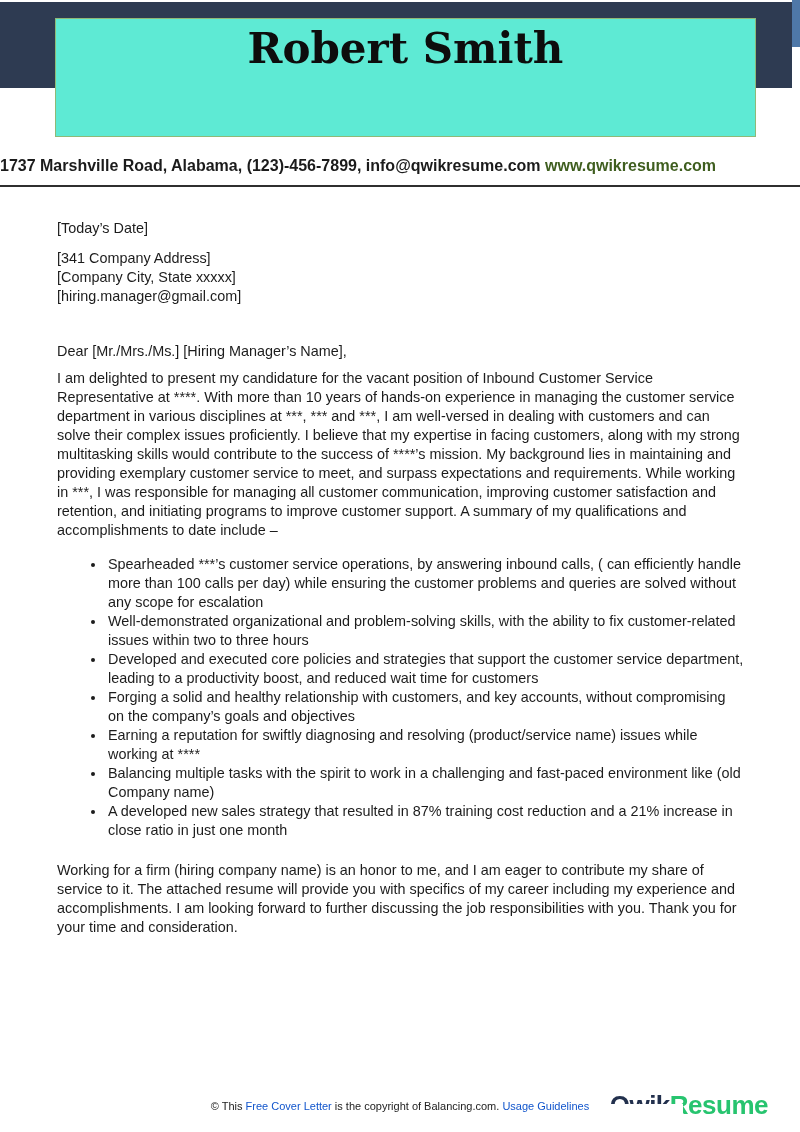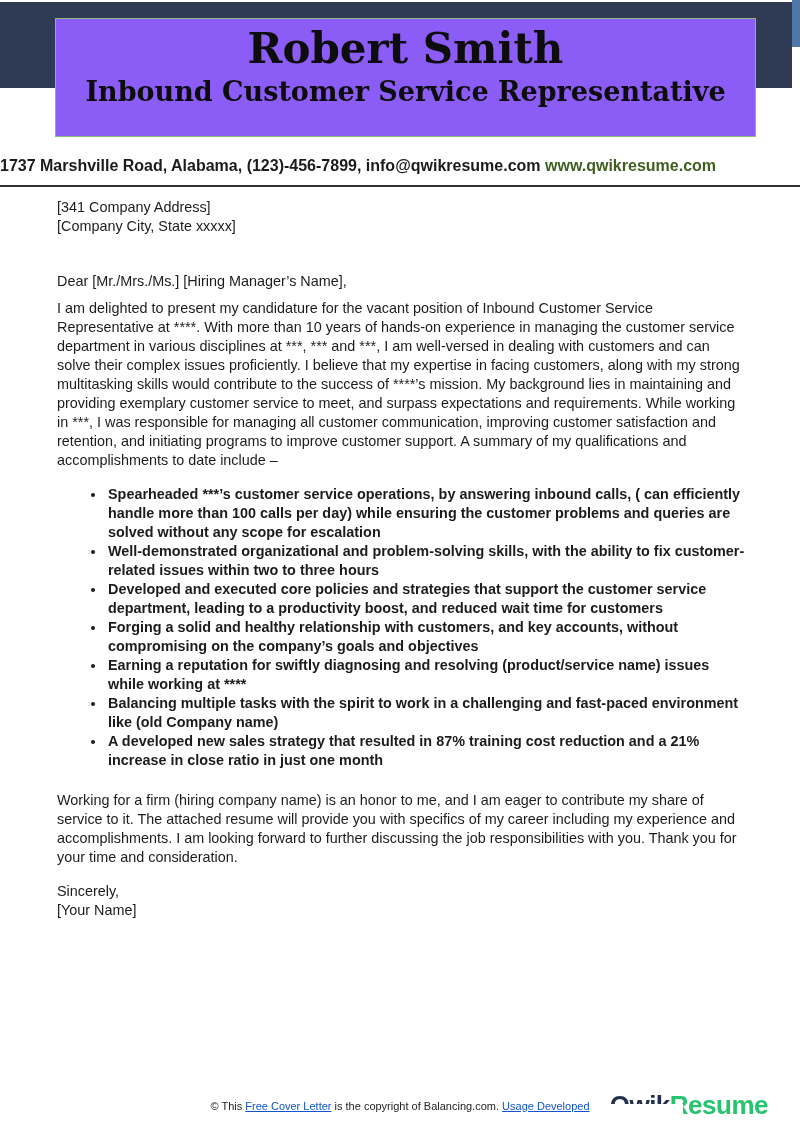--- a/index.html
+++ b/index.html
@@ -20,21 +20,21 @@
     background: #2e3b52;
   }
   .blue-sliver {
     position: absolute; right: 0; top: 0;
     width: 8px; height: 47px;
     background: #4f78a8;
   }
   .green-panel {
     position: absolute; left: 55px; top: 18px;
     width: 701px; height: 119px;
-    background: #8b5cf6;
+    background: #5eead4;
     border: 1px solid #8fb977;
     text-align: center;
   }
   .candidate-name {
     font-family: "DejaVu Serif", serif;
     font-weight: bold;
     font-size: 42px;
     line-height: 1.1;
     margin-top: 7px;
     color: #0d0d0d;
@@ -67,33 +67,33 @@
     position: absolute; top: 187px; left: 57px;
     width: 688px;
     font-size: 14.4px;
     line-height: 19px;
     color: #1c1c1c;
   }
   .date-line      { margin-top: 32px; }
   .address-block  { margin-top: 11px; }
   .salutation     { margin-top: 36px; }
   .intro-para     { margin-top: 8px; }
-  ul.bullets      { margin: 15px 0 0 0; padding-left: 49px; list-style: disc; font-weight: bold; }
+  ul.bullets      { margin: 15px 0 0 0; padding-left: 49px; list-style: disc; }
   ul.bullets li   { padding-left: 2px; }
   .closing-para   { margin-top: 21px; }
   .signoff-block  { margin-top: 15px; }
   
   .footer-line {
     position: absolute; left: 0; bottom: 20px;
     width: 800px;
     text-align: center;
     font-size: 11px;
     color: #222222;
   }
-  .footer-link { color: #1155cc; text-decoration: underline; cursor: pointer; }
+  .footer-link { color: #1155cc; cursor: pointer; }
   .logo {
     position: absolute; right: 32px; top: 1092px;
     font-weight: bold;
     font-size: 26px;
     letter-spacing: -0.5px;
     line-height: 1;
   }
   .logo-navy  { color: #22304d; }
   .logo-green { color: #27c46f; }
   .logo-mask {
@@ -103,62 +103,59 @@
   }
 </style>
 </head>
 <body>
 
 <div class="navy-bar"></div>
 <div class="blue-sliver"></div>
 
 <div class="green-panel">
   <div class="candidate-name">Robert Smith</div>
-  <div class="job-title">Inbound Customer Service Representative</div>
 </div>
 
 <div class="contact-line">
   <span>1737 Marshville Road, Alabama, (123)-456-7899, info@qwikresume.com</span>
   <a class="website-link">www.qwikresume.com</a>
 </div>
 
 <div class="rule"></div>
 
 <div class="letter-body">
+  <p class="date-line">[Today’s Date]</p>
 
   <div class="address-block">
       <div>[341 Company Address]</div>
       <div>[Company City, State xxxxx]</div>
+      <div>[hiring.manager@gmail.com]</div>
     </div>
 
   <p class="salutation">Dear [Mr./Mrs./Ms.] [Hiring Manager’s Name],</p>
 
   <p class="intro-para">I am delighted to present my candidature for the vacant position of Inbound Customer Service Representative at ****. With more than 10 years of hands-on experience in managing the customer service department in various disciplines at ***, *** and ***, I am well-versed in dealing with customers and can solve their complex issues proficiently. I believe that my expertise in facing customers, along with my strong multitasking skills would contribute to the success of ****’s mission. My background lies in maintaining and providing exemplary customer service to meet, and surpass expectations and requirements. While working in ***, I was responsible for managing all customer communication, improving customer satisfaction and retention, and initiating programs to improve customer support. A summary of my qualifications and accomplishments to date include –</p>
 
   <ul class="bullets">
       <li>Spearheaded ***’s customer service operations, by answering inbound calls, ( can efficiently handle more than 100 calls per day) while ensuring the customer problems and queries are solved without any scope for escalation</li>
       <li>Well-demonstrated organizational and problem-solving skills, with the ability to fix customer-related issues within two to three hours</li>
       <li>Developed and executed core policies and strategies that support the customer service department, leading to a productivity boost, and reduced wait time for customers</li>
       <li>Forging a solid and healthy relationship with customers, and key accounts, without compromising on the company’s goals and objectives</li>
       <li>Earning a reputation for swiftly diagnosing and resolving (product/service name) issues while working at ****</li>
       <li>Balancing multiple tasks with the spirit to work in a challenging and fast-paced environment like (old Company name)</li>
       <li>A developed new sales strategy that resulted in 87% training cost reduction and a 21% increase in close ratio in just one month</li>
     </ul>
 
   <p class="closing-para">Working for a firm (hiring company name) is an honor to me, and I am eager to contribute my share of service to it. The attached resume will provide you with specifics of my career including my experience and accomplishments. I am looking forward to further discussing the job responsibilities with you. Thank you for your time and consideration.</p>
 
-  <p class="signoff-block">
-    <span>Sincerely,</span><br>
-    <span>[Your Name]</span>
-  </p>
 </div>
 
 <div class="footer-line">
   <span>© This</span>
   <a class="footer-link">Free Cover Letter</a>
   <span>is the copyright of Balancing.com.</span>
-  <a class="footer-link">Usage Developed</a>
+  <a class="footer-link">Usage Guidelines</a>
 </div>
 
 <div class="logo">
   <span class="logo-navy">Qwik</span><span class="logo-green">Resume</span>
   <span class="logo-mask"></span>
 </div>
 
 </body></html>

